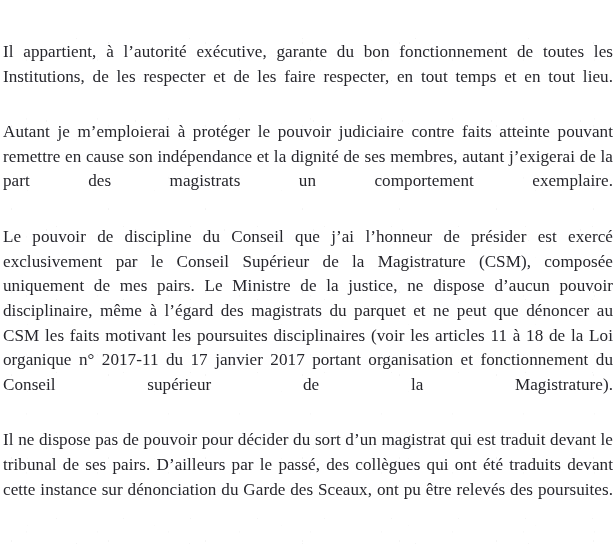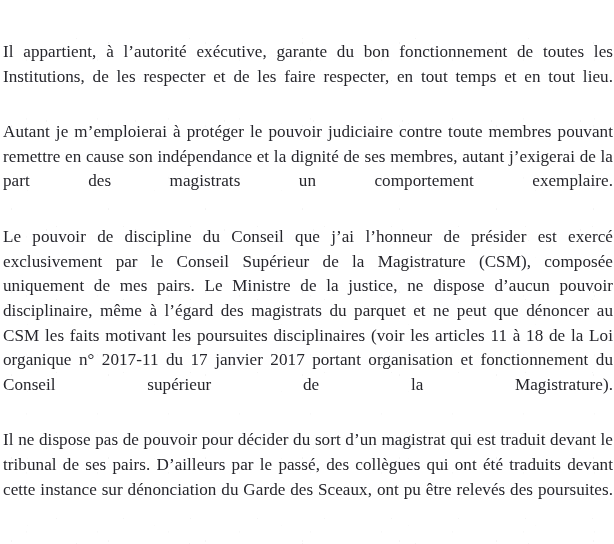--- a/index.html
+++ b/index.html
@@ -59,18 +59,18 @@
     display: inline-block;
     width: 100%;
   }
 </style>
 </head>
 <body>
 
 <div id="document-page">
 
   <p class="para">Il appartient, à l’autorité exécutive, garante du bon fonctionnement de toutes les Institutions, de les respecter et de les faire respecter, en tout temps et en tout lieu.</p>
-  <p class="para">Autant je m’emploierai à protéger le pouvoir judiciaire contre toute membres pouvant remettre en cause son indépendance et la dignité de ses membres, autant j’exigerai de la part des magistrats un comportement exemplaire.</p>
+  <p class="para">Autant je m’emploierai à protéger le pouvoir judiciaire contre faits atteinte pouvant remettre en cause son indépendance et la dignité de ses membres, autant j’exigerai de la part des magistrats un comportement exemplaire.</p>
   <p class="para">Le pouvoir de discipline du Conseil que j’ai l’honneur de présider est exercé exclusivement par le Conseil Supérieur de la Magistrature (CSM), composée uniquement de mes pairs. Le Ministre de la justice, ne dispose d’aucun pouvoir disciplinaire, même à l’égard des magistrats du parquet et ne peut que dénoncer au CSM les faits motivant les poursuites disciplinaires (voir les articles 11 à 18 de la Loi organique n° 2017-11 du 17 janvier 2017 portant organisation et fonctionnement du Conseil supérieur de la Magistrature).</p>
   <p class="para">Il ne dispose pas de pouvoir pour décider du sort d’un magistrat qui est traduit devant le tribunal de ses pairs. D’ailleurs par le passé, des collègues qui ont été traduits devant cette instance sur dénonciation du Garde des Sceaux, ont pu être relevés des poursuites.</p>
 
   <div id="scan-noise"></div>
 </div>
 
 </body></html>

